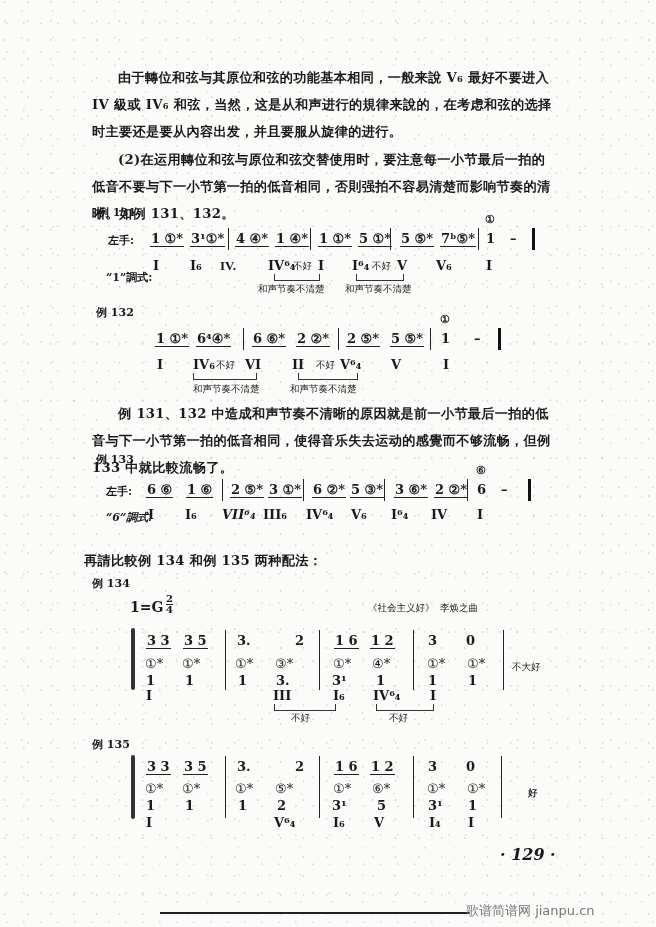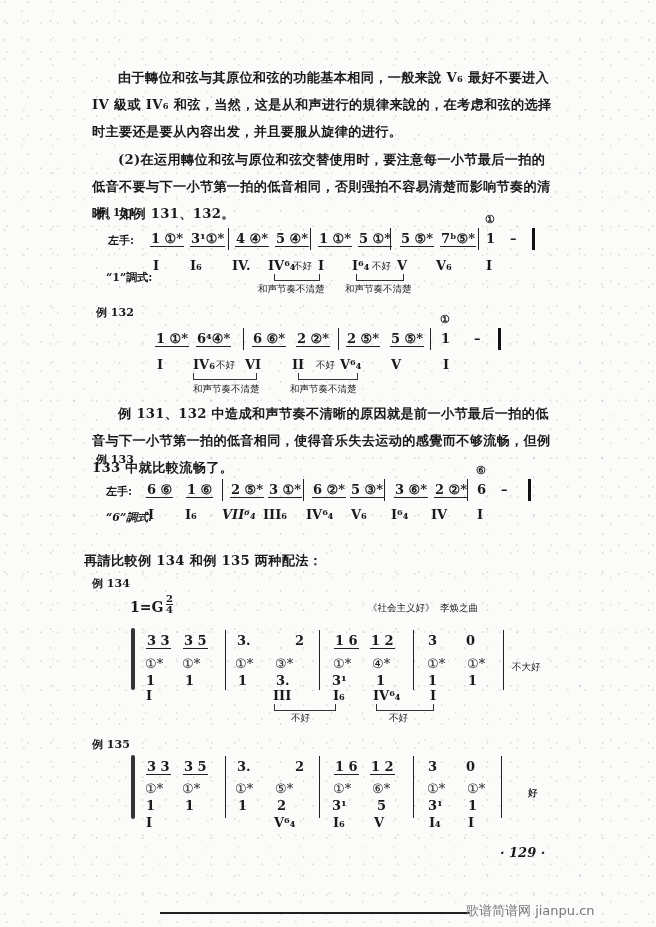--- a/index.html
+++ b/index.html
@@ -54,39 +54,39 @@
 </div>
 
 <div class="ex-label" style="left:98px; top:205px;">例 131</div>
 <div class="rlabel" style="left:108px; top:233px;">左手:</div>
 <div class="rlabel" style="left:106px; top:270px;">“1”調式:</div>
 
 <div class="row" style="top:231px; left:0;">
   <span class="cell note" style="left:150px;">1 ①*</span>
   <span class="cell note" style="left:190px;">3¹①*</span>
   <span class="cell note" style="left:235px;">4 ④*</span>
-  <span class="cell note" style="left:275px;">5 ④*</span>
+  <span class="cell note" style="left:275px;">1 ④*</span>
   <span class="cell note" style="left:318px;">1 ①*</span>
   <span class="cell note" style="left:358px;">5 ①*</span>
   <span class="cell note" style="left:400px;">5 ⑤*</span>
   <span class="cell note" style="left:440px;">7ᵇ⑤*</span>
   <span class="cell" style="left:486px;">1</span>
   <span class="cell" style="left:510px;">–</span>
   <span class="cell" style="left:485px; top:-18px; font-size:11px;">①</span>
 </div>
 <div class="bar" style="left:228px; top:228px; height:22px;"></div>
 <div class="bar" style="left:310px; top:228px; height:22px;"></div>
 <div class="bar" style="left:390px; top:228px; height:22px;"></div>
 <div class="bar" style="left:478px; top:228px; height:22px;"></div>
 <div class="barthick" style="left:532px; top:228px; height:22px;"></div>
 
 <div class="row" style="top:258px; left:0;">
   <span class="cell" style="left:153px;">I</span>
   <span class="cell" style="left:190px;">I₆</span>
-  <span class="cell" style="left:232px;">IV.</span>
+  <span class="cell" style="left:220px;font-family:Liberation Serif, serif;">IV.</span>
   <span class="cell" style="left:268px;">IV⁶₄</span>
   <span class="cell small" style="left:293px; top:2px;">不好</span>
   <span class="cell" style="left:318px;">I</span>
   <span class="cell" style="left:352px;">I⁶₄</span>
   <span class="cell small" style="left:372px; top:2px;">不好</span>
   <span class="cell" style="left:397px;">V</span>
   <span class="cell" style="left:436px;">V₆</span>
   <span class="cell" style="left:486px;">I</span>
 </div>
 <div class="bracket" style="left:274px; top:274px; width:44px;"></div>
@@ -266,16 +266,16 @@
   <span class="cell" style="left:374px;">V</span>
   <span class="cell" style="left:429px;">I₄</span>
   <span class="cell" style="left:468px;">I</span>
 </div>
 <div class="bar" style="left:225px; top:756px; height:62px;"></div>
 <div class="bar" style="left:319px; top:756px; height:62px;"></div>
 <div class="bar" style="left:413px; top:756px; height:62px;"></div>
 <div class="bar" style="left:501px; top:756px; height:62px;"></div>
 <div class="abs small" style="left:528px; top:787px; font-weight:bold;">好</div>
 
-<div class="abs" style="left:500px; top:845px; font-size:13px; font-style:italic; font-weight:bold;">· 129 ·</div>
+<div class="abs" style="left:500px; top:845px; font-size:16px; font-style:italic; font-weight:bold;">· 129 ·</div>
 
 <div class="footer-line" style="left:160px; top:912px; width:310px;"></div>
 <div class="watermark" style="left:466px; top:902px;">歌谱简谱网 jianpu.cn</div>
 
 </body></html>

